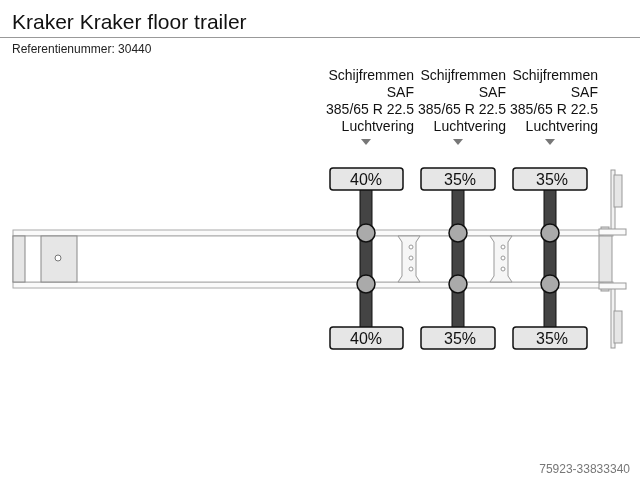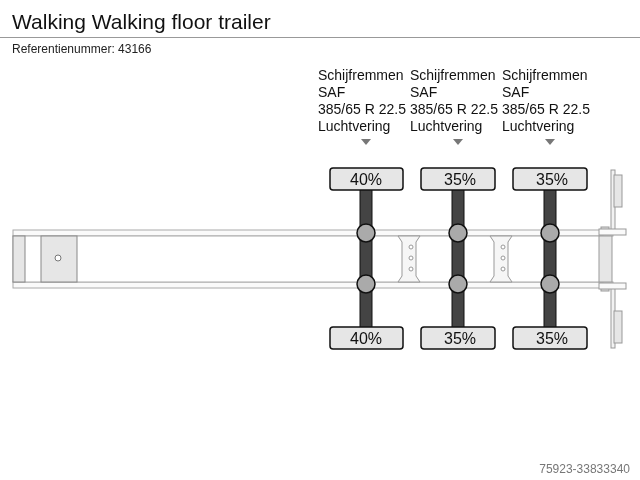--- a/index.html
+++ b/index.html
@@ -1,31 +1,31 @@
 <!DOCTYPE html>
 <html><head>
 <meta charset="utf-8">
 <style>
   html, body { margin:0; padding:0; background:#fff; }
   body { width:640px; height:480px; position:relative; overflow:hidden; font-family:"Liberation Sans", sans-serif; color:#111; }
   .title { position:absolute; left:12px; top:10px; font-size:21px; color:#111; }
   .rule { position:absolute; left:0; top:37px; width:640px; height:1px; background:#999; }
   .ref { position:absolute; left:12px; top:42px; font-size:12px; color:#222; }
-  .axle-label { position:absolute; top:67px; width:96px; text-align:left; font-size:14px; line-height:17px; color:#111; white-space:nowrap; }
+  .axle-label { position:absolute; top:67px; width:96px; text-align:right; font-size:14px; line-height:17px; color:#111; white-space:nowrap; }
   .arrow { position:absolute; top:139px; width:0; height:0; border-left:5px solid transparent; border-right:5px solid transparent; border-top:6px solid #777; }
   .footer { position:absolute; right:10px; top:462px; font-size:12px; color:#777; }
   svg { position:absolute; left:0; top:0; }
   .pct { font-family:"Liberation Sans", sans-serif; font-size:16px; fill:#111; }
 </style>
 </head>
 <body>
 
-<div class="title">Walking Walking floor trailer</div>
+<div class="title">Kraker Kraker floor trailer</div>
 <div class="rule"></div>
-<div class="ref">Referentienummer: 43166</div>
+<div class="ref">Referentienummer: 30440</div>
 
 <div class="axle-label" style="left:318px;">
   <div>Schijfremmen</div>
   <div>SAF</div>
   <div>385/65 R 22.5</div>
   <div>Luchtvering</div>
 </div>
 <div class="axle-label" style="left:410px;">
   <div>Schijfremmen</div>
   <div>SAF</div>

